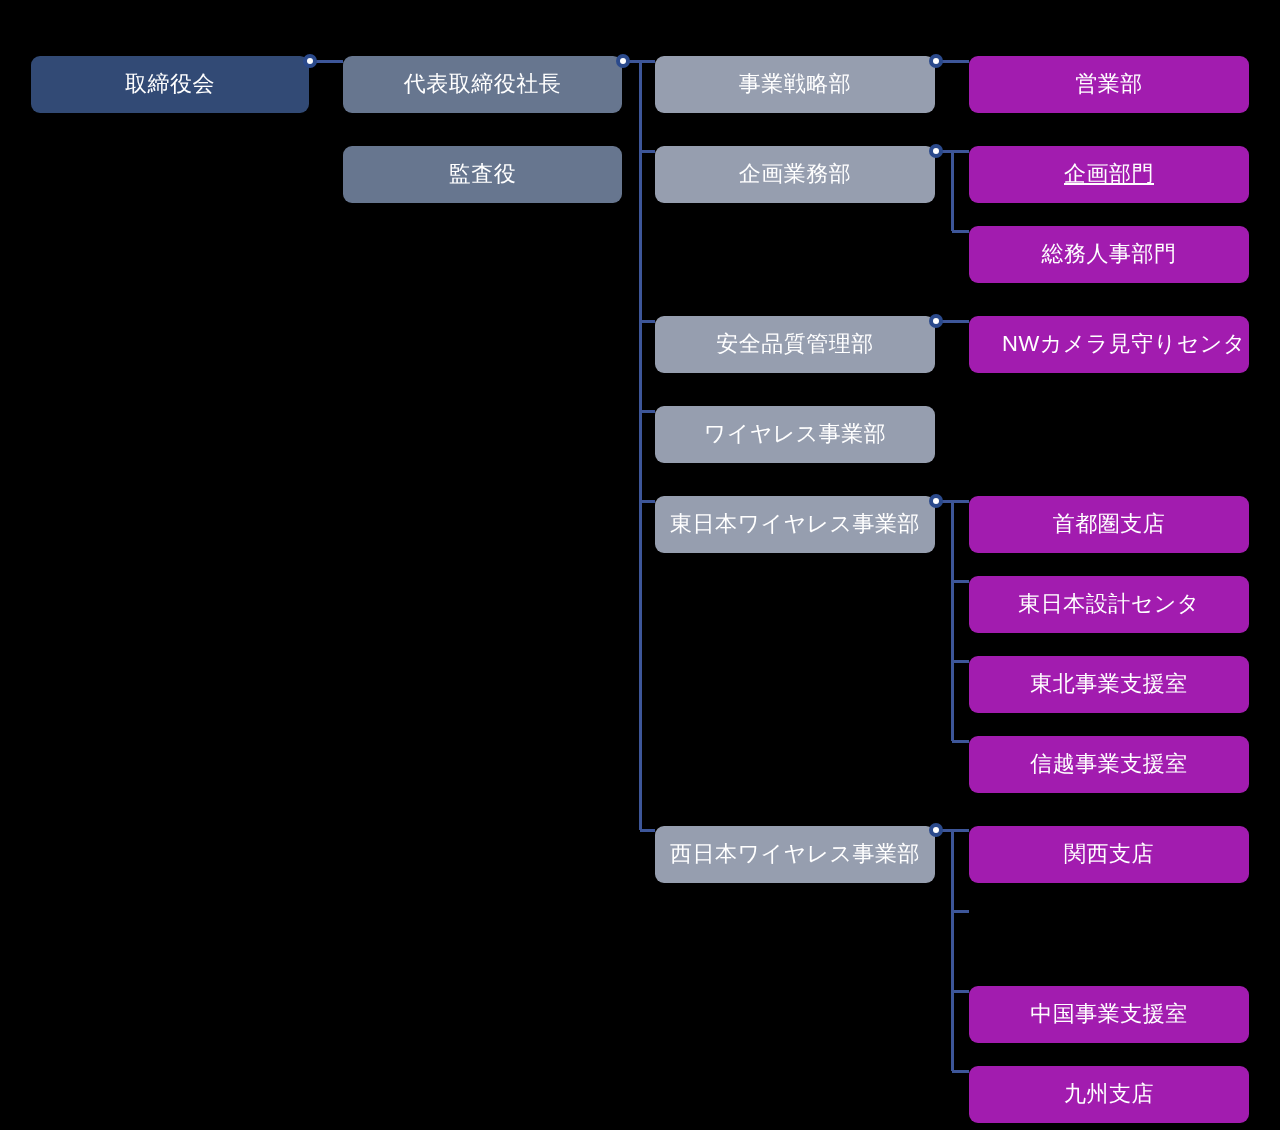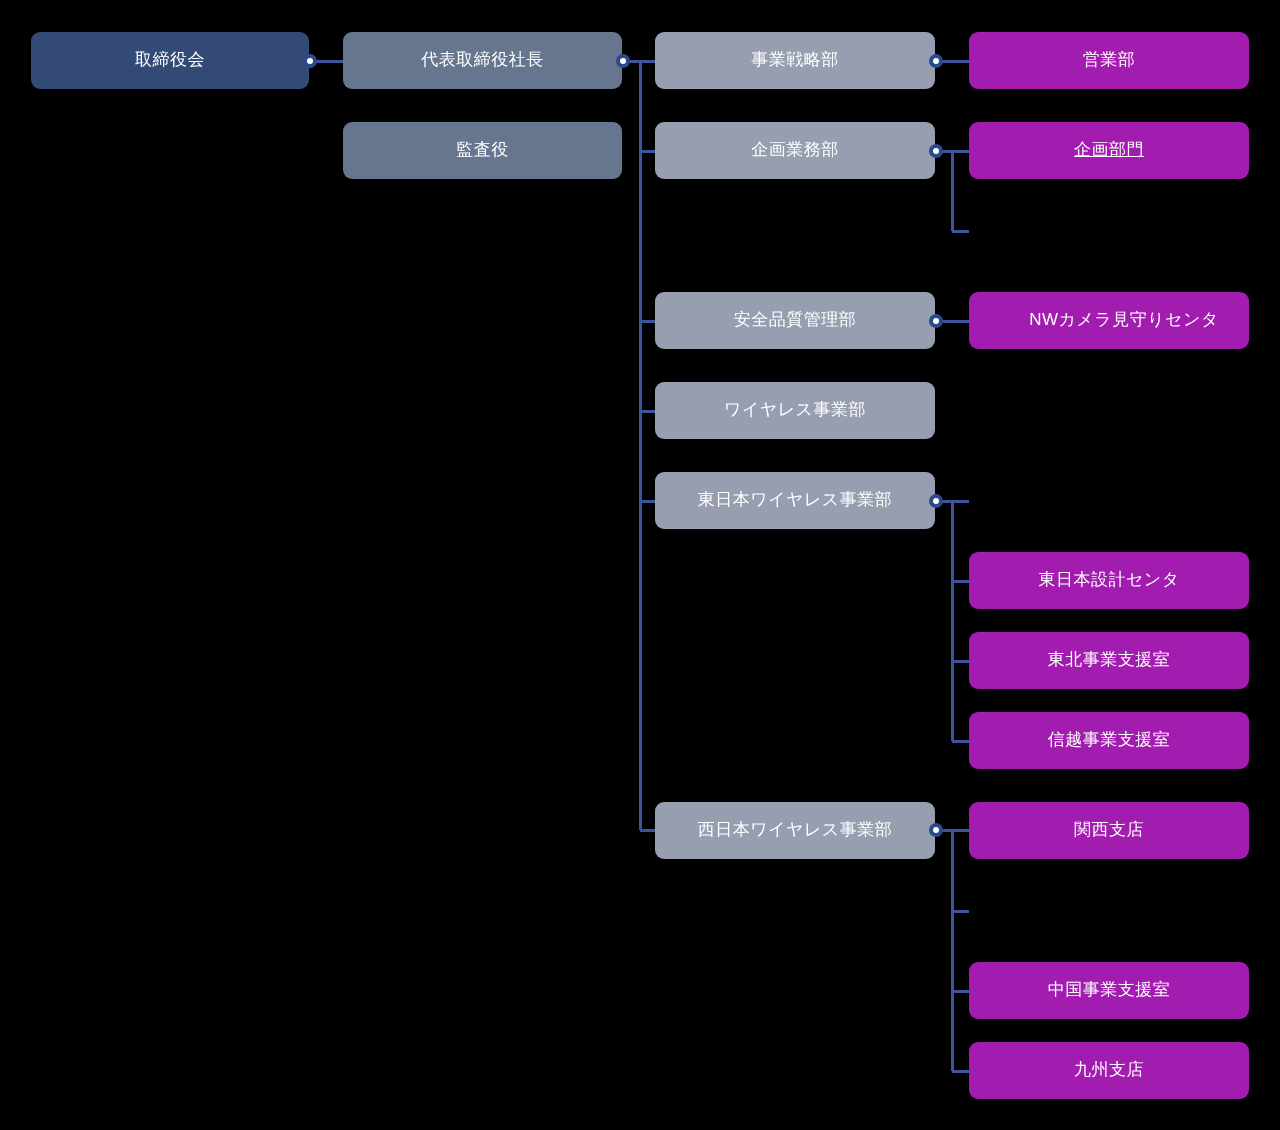--- a/index.html
+++ b/index.html
@@ -35,24 +35,25 @@
     box-sizing: border-box;
     border-radius: 9px;
     display: flex;
     align-items: center;
     justify-content: center;
     color: #ffffff;
     letter-spacing: 0.5px;
     text-align: center;
     height: 57px;
     line-height: 1.2;
-    font-size: 17px;
+    font-size: 22px;
     font-weight: 400;
     white-space: nowrap;
     user-select: none;
+    margin-top: 24px;
   }
   .lvl1 { background: #324a75; }
   .lvl2 { background: #67768f; }
   .lvl3 { background: #969eaf; }
   .lvl4 { background: #a21caf; }
 
   .col1 { left: 31px;  width: 278px; }
   .col2 { left: 343px; width: 279px; }
   .col3 { left: 655px; width: 280px; }
   .col4 { left: 969px; width: 280px; }
@@ -135,22 +136,24 @@
 
   <div class="node lvl3 col3" style="top:32px;">事業戦略部</div>
   <div class="node lvl3 col3" style="top:122px;">企画業務部</div>
   <div class="node lvl3 col3" style="top:292px;">安全品質管理部</div>
   <div class="node lvl3 col3" style="top:382px;">ワイヤレス事業部</div>
   <div class="node lvl3 col3" style="top:472px;">東日本ワイヤレス事業部</div>
   <div class="node lvl3 col3" style="top:802px;">西日本ワイヤレス事業部</div>
 
   <div class="node lvl4 col4" style="top:32px;">営業部</div>
   <div class="node lvl4 col4" style="top:122px;text-decoration:underline;">企画部門</div>
+  <div class="node lvl4 col4" style="top:202px;">総務人事部門</div>
   <div class="node lvl4 col4" style="top:292px;padding-left:30px;">NWカメラ見守りセンタ</div>
 
+  <div class="node lvl4 col4" style="top:472px;">首都圏支店</div>
   <div class="node lvl4 col4" style="top:552px;">東日本設計センタ</div>
   <div class="node lvl4 col4" style="top:712px;">信越事業支援室</div>
   <div class="node lvl4 col4" style="top:632px;">東北事業支援室</div>
 
   <div class="node lvl4 col4" style="top:802px;">関西支店</div>
   <div class="node lvl4 col4" style="top:962px;">中国事業支援室</div>
   <div class="node lvl4 col4" style="top:1042px;">九州支店</div>
 
 </div>
 

